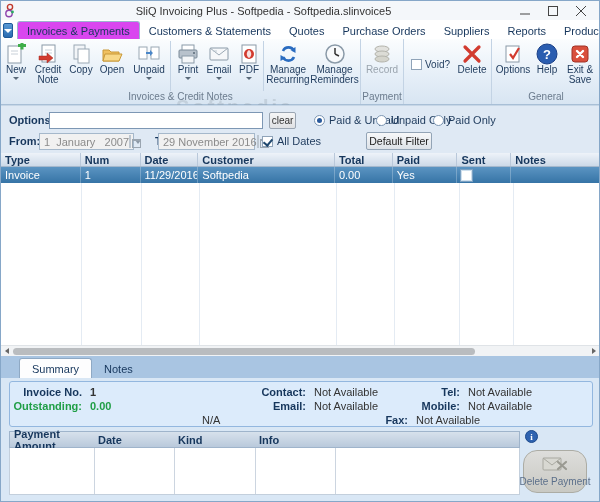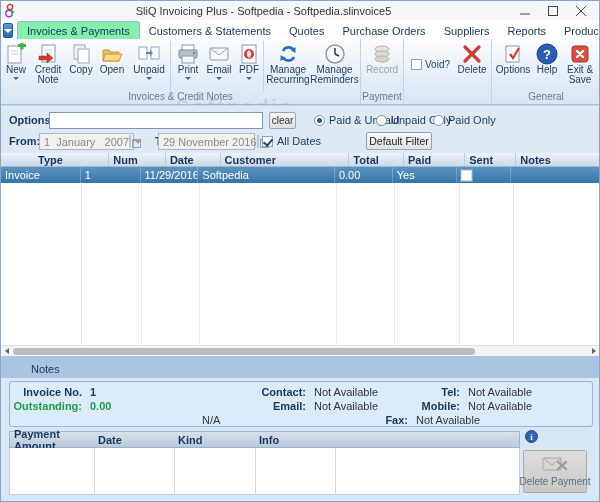--- a/index.html
+++ b/index.html
@@ -12,21 +12,21 @@
   .appicon { margin-left:3px; width:12px; height:15px; display:inline-block; }
   .title { flex:1; text-align:center; font-size:11px; color:#333; white-space:nowrap; }
   .wctls { display:flex; margin-right:4px; }
   .wctl { width:28px; height:17px; display:flex; align-items:center; justify-content:center; cursor:default; }
 
   
   .tabbar { position:absolute; top:19px; left:0; width:100%; height:19px; background:#fff; display:flex; align-items:flex-end; }
   .menubtn { width:21px; height:15px; margin:0 4px 1px 2px; border-radius:2px; background:linear-gradient(#5a9ad6,#2a6cb0); border:1px solid #1f5a98; display:flex; align-items:center; justify-content:center; }
   .menubtn .tri { width:0; height:0; border-left:4px solid transparent; border-right:4px solid transparent; border-top:4px solid #fff; }
   .tab { padding:3px 9px 2px 9px; color:#16365c; white-space:nowrap; cursor:default; }
-  .tab.active { background:#86efac; border:1px solid #9cb6ce; border-bottom:none; border-radius:3px 3px 0 0; }
+  .tab.active { background:#d946ef; border:1px solid #9cb6ce; border-bottom:none; border-radius:3px 3px 0 0; }
 
   
   .ribbon { position:absolute; top:38px; left:0; width:100%; height:66px; background:linear-gradient(#fbfdfe,#e6eff8 55%,#d8e5f2); border-bottom:1px solid #a8bfd6; display:flex; }
   .watermark { position:absolute; left:175px; top:57px; font-size:20px; letter-spacing:3px; color:rgba(120,130,140,0.22); font-weight:bold; pointer-events:none; }
   .rgroup { display:flex; flex-direction:column; padding:2px 1px 0 1px; border-right:1px solid #c3d3e4; }
   .rgroup.last { border-right:none; }
   .rbuttons { display:flex; align-items:flex-start; height:50px; }
   .rcaption { height:12px; text-align:center; font-size:10px; color:#6b7b8d; line-height:11px; white-space:nowrap; }
   .rbtn { display:flex; flex-direction:column; align-items:center; height:50px; cursor:default; padding-top:1px; }
   .rbtn .ric { height:23px; display:flex; align-items:center; justify-content:center; }
@@ -49,21 +49,21 @@
   .rdot.on:after { content:""; position:absolute; left:2px; top:2px; width:5px; height:5px; border-radius:50%; background:#2a5a9c; }
   .datecombo { position:absolute; height:17px; background:#f1f1f1; border:1px solid #a5b8cb; color:#8b8b8b; display:flex; align-items:center; padding-left:4px; }
   .datecombo .dval { flex:1; white-space:pre; }
   .calbtn { width:13px; height:13px; margin-right:1px; background:linear-gradient(#fbfbfb,#e3e6ea); border:1px solid #bcc6d0; position:relative; }
   .calbtn:after { content:""; position:absolute; left:2px; top:3px; width:7px; height:6px; border:1px solid #9aa5b0; border-top:2px solid #9aa5b0; }
   .ddarrow { width:0; height:0; border-left:3px solid transparent; border-right:3px solid transparent; border-top:4px solid #8b97a5; margin:0 3px; }
   .alldates { position:absolute; display:flex; align-items:center; gap:4px; color:#1e3a5c; }
   .defbtn { position:absolute; left:365px; top:0px; width:66px; height:18px; background:linear-gradient(#f7f8f9,#dde2e8); border:1px solid #93a4b6; border-radius:2px; text-align:center; font-size:10.5px; color:#222; line-height:16px; cursor:default; }
 
   
-  .gridheader { position:absolute; top:152px; left:0; width:100%; height:14px; background:linear-gradient(#eef3f9,#ccd9e8); border-bottom:1px solid #a4b8cd; display:flex;padding-left:33px; }
+  .gridheader { position:absolute; top:152px; left:0; width:100%; height:14px; background:linear-gradient(#eef3f9,#ccd9e8); border-bottom:1px solid #a4b8cd; display:flex; }
   .gh { font-weight:bold; color:#16365c; padding:1px 0 0 4px; border-right:1px solid #b9c8da; font-size:11px; line-height:12px; }
   .c0{width:80px;} .c1{width:60px;} .c2{width:58px;} .c3{width:137px;} .c4{width:58px;} .c5{width:65px;} .c6{width:54px;} .c7{width:88px; border-right:none;}
   .gridrow { position:absolute; top:166px; left:0; width:100%; height:16px; background:linear-gradient(#5b94c2,#3674a6); color:#fff; display:flex; }
   .gc { padding:2px 0 0 4px; border-right:1px solid rgba(255,255,255,0.25); font-size:11px; line-height:12px; white-space:nowrap; overflow:hidden; }
   .gc.c7 { border-right:none; }
   .sentcb { width:11px; height:11px; background:#fff; border:1px solid #cfe0ee; outline:1px solid #7aa0c2; display:inline-block; margin-top:1px; }
   .gridbody { position:absolute; top:182px; left:0; width:100%; height:162px; background:#fff; }
   .colline { position:absolute; top:0; width:1px; height:100%; background:#e4ebf3; }
   .hscroll { position:absolute; top:344px; left:0; width:100%; height:11px; background:#f1f3f5; border-top:1px solid #dfe3e7; display:flex; align-items:center; }
   .harrow { width:11px; height:11px; display:flex; align-items:center; justify-content:center; }
@@ -80,21 +80,21 @@
               display:grid; grid-template-columns:80px 112px 112px 102px 52px auto; grid-auto-rows:14px; align-items:center; }
   .slabel { font-weight:bold; color:#16365c; text-align:right; padding-right:8px; white-space:nowrap; }
   .svalue { color:#333; white-space:nowrap; }
   .green { color:#1f9e45 !important; }
   .payheader { position:absolute; top:75px; left:8px; width:511px; height:17px; background:linear-gradient(#d7e1ec,#b9c9db); border:1px solid #9fb4cb; display:flex; align-items:center; }
   .ph { font-weight:bold; color:#16365c; padding-left:4px; font-size:11px; }
   .p0{width:84px;} .p1{width:80px;} .p2{width:81px;} .p3{width:80px;} .p4{flex:1;}
   .paybody { position:absolute; top:92px; left:8px; width:511px; height:47px; background:#fff; border:1px solid #c3cfdc; border-top:none; }
   .pline { position:absolute; top:0; width:1px; height:100%; background:#ccd5e0; }
   .infoicon { position:absolute; top:74px; left:524px; }
-  .delpaybtn { position:absolute; top:94px; left:522px; width:64px; height:43px; background:linear-gradient(#dddddb,#c9c9c3); border:1px solid #acaca4; border-radius:2px; display:flex; flex-direction:column; align-items:center; justify-content:center; gap:2px; }
+  .delpaybtn { position:absolute; top:94px; left:522px; width:64px; height:43px; background:linear-gradient(#dddddb,#c9c9c3); border:1px solid #acaca4; border-radius:14px; display:flex; flex-direction:column; align-items:center; justify-content:center; gap:2px; }
   .delpaybtn .dlbl { font-size:10px; color:#5b6f8a; white-space:nowrap; }
 </style>
 </head>
 <body>
 
 <div class="window">
 
   <div class="titlebar">
     <span class="appicon">
       <svg width="12" height="15" viewBox="0 0 12 15">
@@ -396,20 +396,21 @@
         <span class="tri-l"></span>
       </span>
     <span class="hthumb"></span>
     <span class="harrow" style="margin-left:auto">
         <span class="tri-r"></span>
       </span>
   </div>
 
   <div class="bottom">
     <div class="btabstrip">
+      <span class="btab active">Summary</span>
       <span class="btab">Notes</span>
     </div>
 
     <div class="sumpanel">
       <span class="slabel">Invoice No.</span>
       <span class="svalue" style="font-weight:bold">1</span>
       <span class="slabel">Contact:</span>
       <span class="svalue">Not Available</span>
       <span class="slabel">Tel:</span>
       <span class="svalue">Not Available</span>

